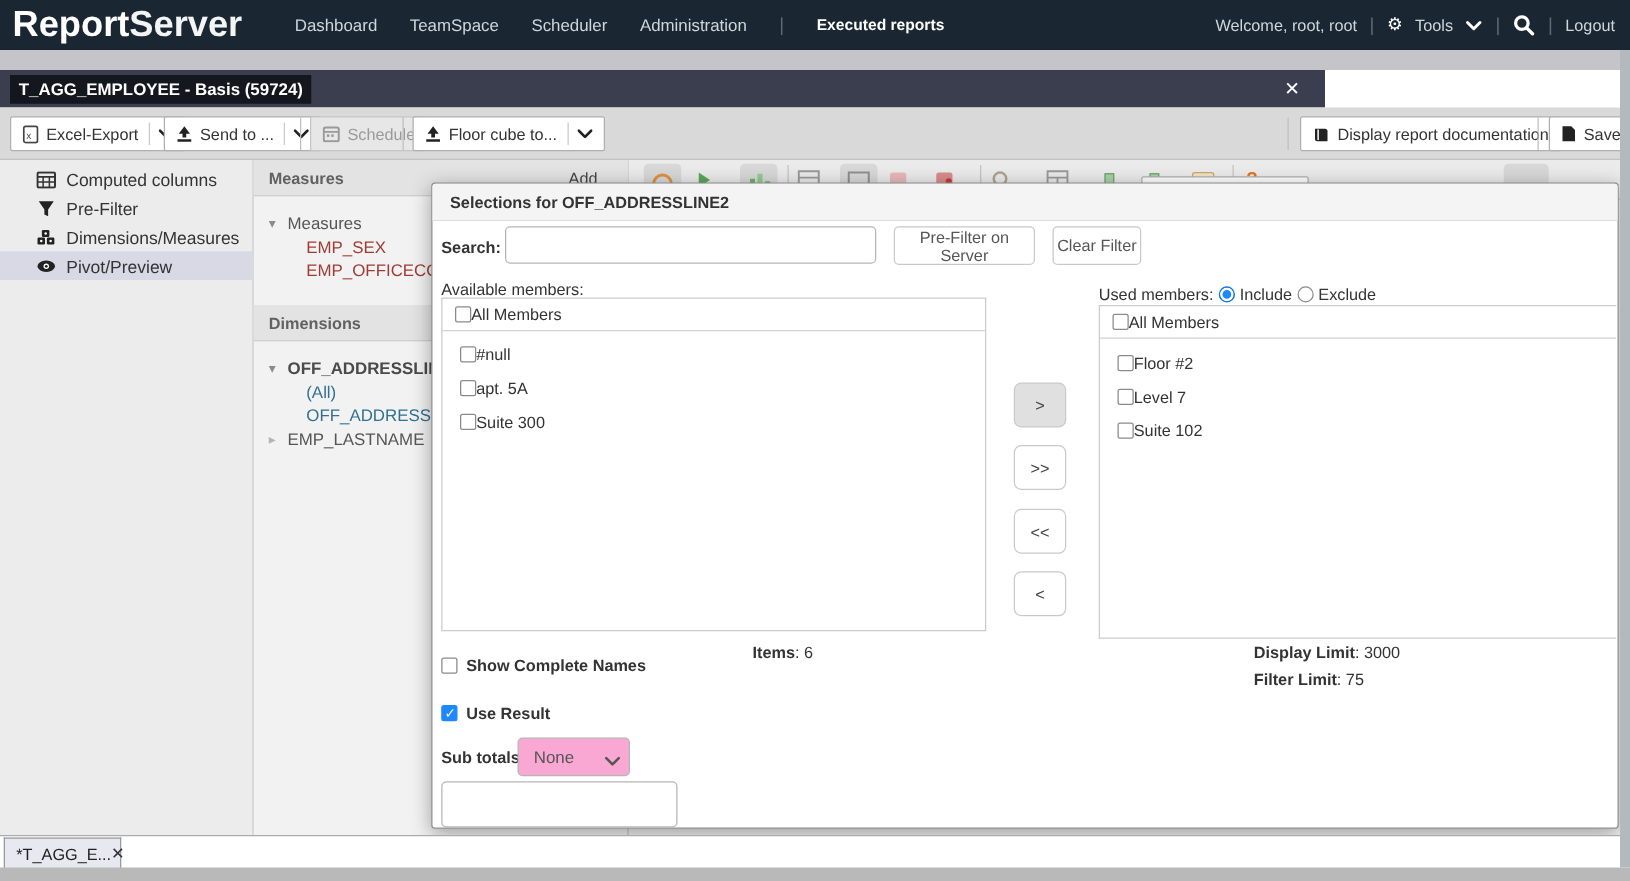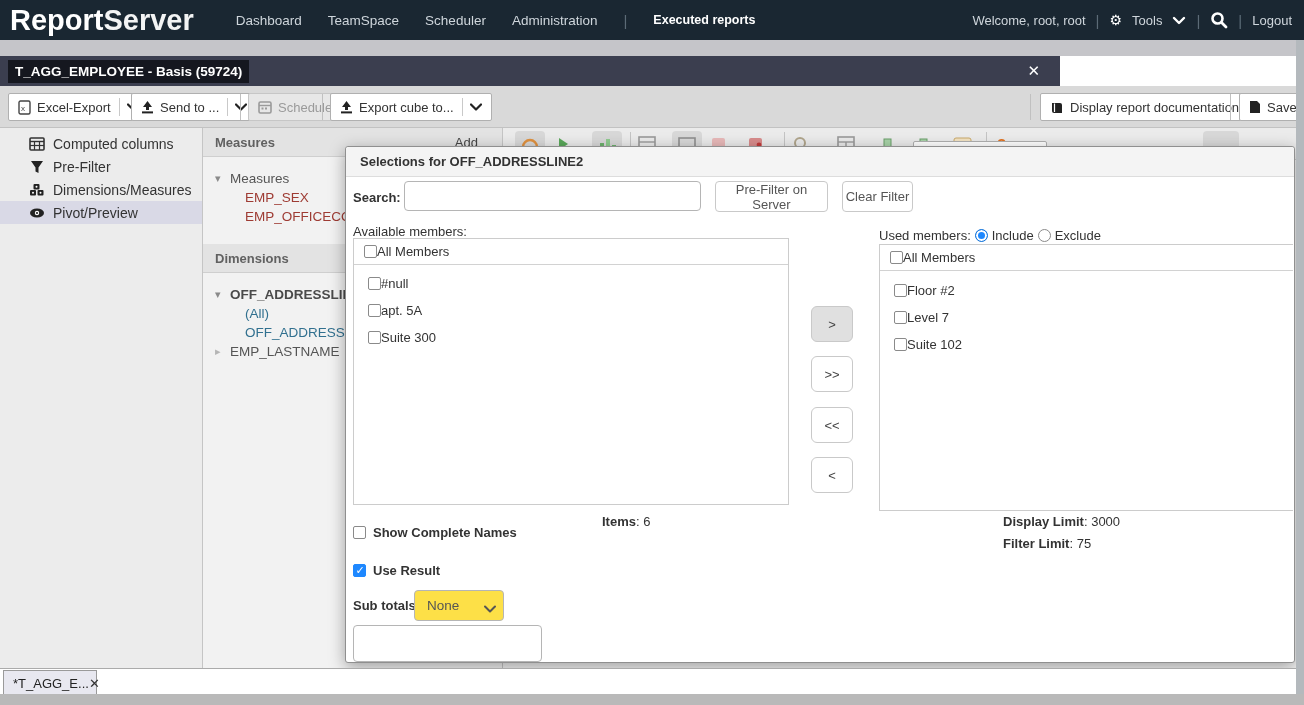--- a/index.html
+++ b/index.html
@@ -75,21 +75,21 @@
   .lb-row.indent { padding-left:14px; height:27px; }
   .lb-divider { border-bottom:1px solid #d2d2d2; }
   .cb { width:13px; height:13px; border:1px solid #8a8a8a; border-radius:2px; background:#fff; display:inline-block; flex:none; cursor:pointer; }
   .cb.checked { background:#1e88ff; border-color:#1e88ff; position:relative; }
   .cb.checked::after { content:"✓"; font-family:"DejaVu Sans",sans-serif; color:#fff; font-size:11px; font-weight:bold; position:absolute; left:1.5px; top:-1.5px; }
   .radio { width:13px; height:13px; border:1px solid #8a8a8a; border-radius:50%; background:#fff; display:inline-block; flex:none; cursor:pointer; }
   .radio.checked { background:#1e88ff; border-color:#1976d8; box-shadow:inset 0 0 0 2px #fff; }
   .xfer { position:absolute; left:465px; width:42px; height:36px; border:1px solid #c9c9c9; border-radius:6px; background:#fff; font-size:13px; color:#444; display:flex; align-items:center; justify-content:center; cursor:pointer; }
   .xfer.hl { background:#e0e0e0; }
   .sel-wrap { position:absolute; width:90px; height:31px; }
-  .sel-wrap select { width:100%; height:100%; border:1px solid #b5b5b5; border-radius:4px; background:#fde047; color:#555; font-size:13.5px; padding:0 22px 0 12px; appearance:none; -webkit-appearance:none; font-family:"Liberation Sans",sans-serif; }
+  .sel-wrap select { width:100%; height:100%; border:1px solid #b5b5b5; border-radius:4px; background:#f9a8d4; color:#555; font-size:13.5px; padding:0 22px 0 12px; appearance:none; -webkit-appearance:none; font-family:"Liberation Sans",sans-serif; }
   .sel-wrap .chev { position:absolute; right:8px; top:11px; pointer-events:none; }
 
   
   .tabbar { left:0; top:668px; width:1296px; height:26px; background:#fff; border-top:1px solid #ababab; z-index:15; }
   .tab { position:absolute; left:3px; top:1px; width:94px; height:25px; background:#e8e8f0; border:1px solid #9a9a9a; border-bottom:none; display:flex; align-items:center; justify-content:space-between; padding:0 6px 0 9px; font-size:13px; color:#222; cursor:pointer; }
   .tab .tclose { font-family:"DejaVu Sans",sans-serif; font-weight:bold; font-size:13px; color:#333; cursor:pointer; }
 </style>
 </head>
 <body>
 
@@ -175,21 +175,21 @@
     <span>Schedule</span>
   </div>
   <div class="tb-sep" style="left:322px;"></div>
   <div class="tb-btn" style="left:330px;">
     <span class="ic">
         <svg width="13" height="14" viewBox="0 0 13 14">
           <path d="M6.5 1 L11 7 L8 7 L8 10 L5 10 L5 7 L2 7 Z" fill="#222"></path>
           <rect x="1" y="11.4" width="11" height="2" fill="#222"></rect>
         </svg>
       </span>
-    <span>Export cube to...</span>
+    <span>Floor cube to...</span>
     <span class="dd">
         <svg width="12" height="8" viewBox="0 0 12 8">
           <polyline points="1,1.5 6,6.5 11,1.5" fill="none" stroke="#222" stroke-width="2.2" stroke-linecap="round" stroke-linejoin="round"></polyline>
         </svg>
       </span>
   </div>
   <div class="tb-btn" style="left:913px;margin-top:48px;">
     <span class="ic">
         <svg width="14" height="14" viewBox="0 0 14 14">
           <path d="M12 7 a5 5 0 1 1 -1.7 -3.7" fill="none" stroke="#222" stroke-width="2"></path>

